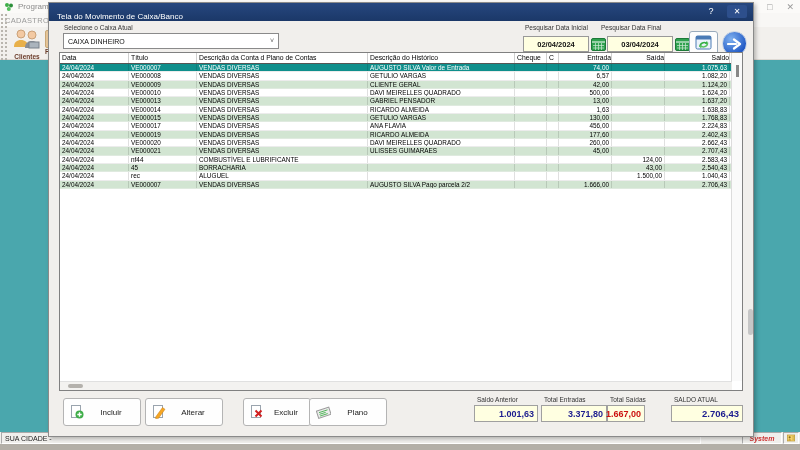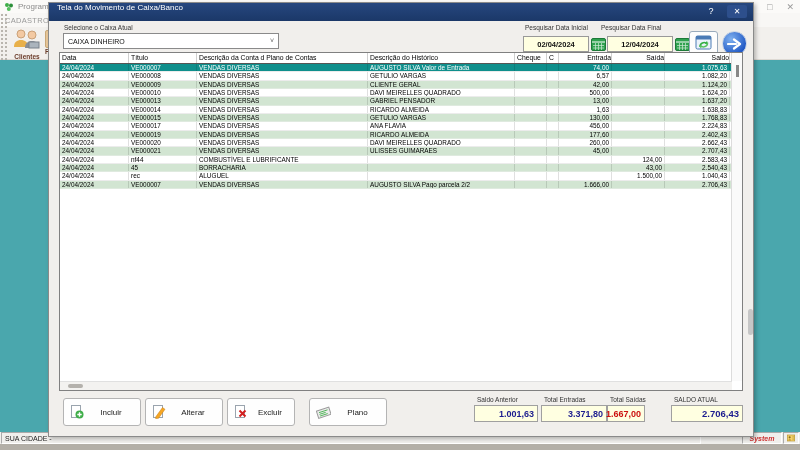--- a/index.html
+++ b/index.html
@@ -32,21 +32,21 @@
   .sb-sys{position:absolute;left:742px;top:0;width:40px;height:12px;justify-content:center}
   .sb-sys span{color:#cc3333;font-weight:bold;font-style:italic}
   .sb-ico{position:absolute;left:783px;top:0;width:16px;height:12px;justify-content:center}
   .bg-bottomstrip{position:absolute;left:0;top:444px;width:800px;height:6px;background:#b3afa7}
 
   
   .dialog{position:absolute;left:48px;top:2px;width:706px;height:435px;background:#f1efec;
     border:1px solid #8a8a8a;box-shadow:2px 2px 4px rgba(0,0,0,.25);z-index:10}
   .dlg-titlebar{position:absolute;left:0;top:0;width:704px;height:18px;
     background:linear-gradient(#26477f,#1b3868);color:#fff;font-size:8px;
-    display:flex;align-items:flex-start;padding-left:8px}
+    display:flex;align-items:flex-end;padding-left:8px}
   .dlg-help{position:absolute;left:655px;top:2px;width:14px;height:13px;color:#fff;
     font-size:9px;text-align:center;line-height:13px}
   .dlg-close{position:absolute;left:678px;top:2px;width:20px;height:13px;background:#2d4f8c;
     border-radius:2px;color:#fff;font-size:8px;text-align:center;line-height:13px}
 
   .small-label{position:absolute;font-size:6.5px;color:#333;white-space:nowrap}
   .combo{position:absolute;left:14px;top:30px;width:216px;height:16px;background:#fff;
     border:1px solid #8a8a8a;font-size:7px;color:#111;display:flex;align-items:center;padding-left:4px}
   .combo .chev{position:absolute;right:4px;top:3px;color:#666;font-size:7px}
 
@@ -169,21 +169,21 @@
     <div class="date-field" style="left:474px">02/04/2024</div>
     <div class="cal-btn" style="left:542px">
       <svg width="15" height="13" viewBox="0 0 15 13">
         <rect x="0.5" y="0.5" width="14" height="12" rx="1.5" fill="#2fa14f" stroke="#1d7a38"></rect>
         <line x1="1" y1="4" x2="14" y2="4" stroke="#fff" stroke-width="1"></line>
         <path d="M4.5 5v7M7.5 5v7M10.5 5v7M2 7.5h11M2 10h11" stroke="#cfe9d6" stroke-width="0.7"></path>
       </svg>
     </div>
 
     <div class="small-label" style="left:552px;top:21px">Pesquisar Data Final</div>
-    <div class="date-field" style="left:558px">12/04/2024</div>
+    <div class="date-field" style="left:558px">03/04/2024</div>
     <div class="cal-btn" style="left:626px">
       <svg width="15" height="13" viewBox="0 0 15 13">
         <rect x="0.5" y="0.5" width="14" height="12" rx="1.5" fill="#2fa14f" stroke="#1d7a38"></rect>
         <line x1="1" y1="4" x2="14" y2="4" stroke="#fff" stroke-width="1"></line>
         <path d="M4.5 5v7M7.5 5v7M10.5 5v7M2 7.5h11M2 10h11" stroke="#cfe9d6" stroke-width="0.7"></path>
       </svg>
     </div>
 
     <div class="sq-btn" style="left:640px">
       <svg width="17" height="16" viewBox="0 0 17 16">
@@ -398,21 +398,21 @@
       </svg>
       <span class="txt">Incluir</span>
     </div>
     <div class="act-btn" style="left:96px;width:78px">
       <svg width="14" height="14" viewBox="0 0 14 14">
         <rect x="1.5" y="0.5" width="9" height="12" fill="#fff" stroke="#9aa4ae"></rect>
         <path d="M4 11.5L10.5 2.5L13 4.3L6.5 13.3L3.6 13.6Z" fill="#f6a623" stroke="#c47d12" stroke-width="0.5"></path>
       </svg>
       <span class="txt">Alterar</span>
     </div>
-    <div class="act-btn" style="left:178px;width:68px">
+    <div class="act-btn" style="left:194px;width:68px">
       <svg width="14" height="14" viewBox="0 0 14 14">
         <rect x="1.5" y="0.5" width="9" height="12" fill="#fff" stroke="#9aa4ae"></rect>
         <path d="M5.5 5.5l6 6M11.5 5.5l-6 6" stroke="#d22020" stroke-width="2"></path>
       </svg>
       <span class="txt">Excluir</span>
     </div>
     <div class="act-btn" style="left:260px;width:78px">
       <svg width="15" height="14" viewBox="0 0 15 14">
         <g transform="rotate(-18 7.5 7)">
           <rect x="1" y="4" width="13" height="7.5" fill="#ececec" stroke="#999"></rect>

